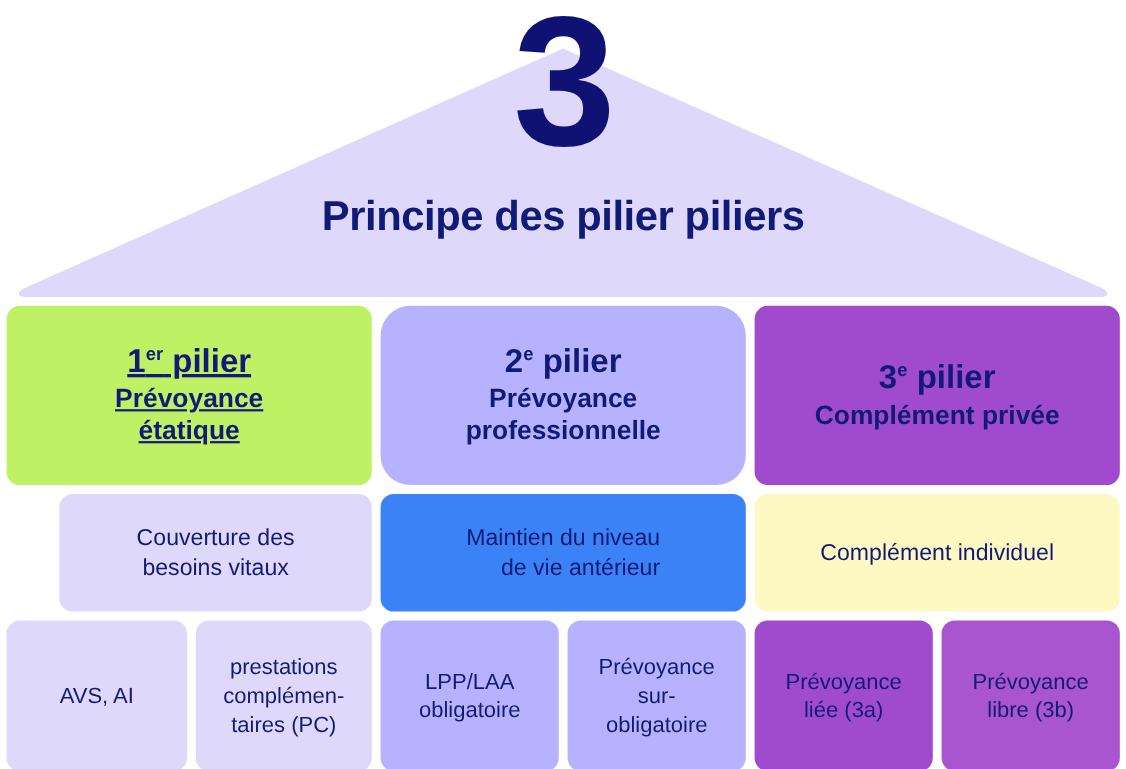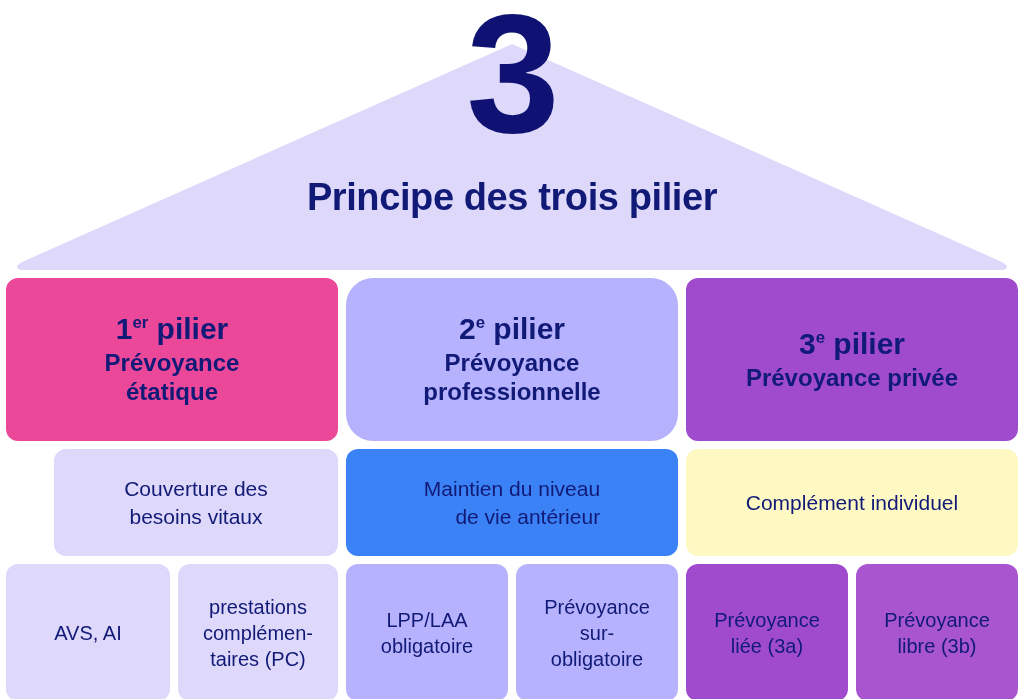--- a/index.html
+++ b/index.html
@@ -143,27 +143,27 @@
 </head>
 <body>
 
 <div id="infographic">
 
   <div class="roof-area">
     <svg class="roof-shape" viewBox="0 0 1024 272" preserveAspectRatio="none">
       <path d="M 512 44 L 1002 262 Q 1012 268 1002 270 L 22 270 Q 12 268 22 262 Z" fill="#ded8fb"></path>
     </svg>
     <div class="roof-number">3</div>
-    <div class="roof-title">Principe des trois pilier</div>
+    <div class="roof-title">Principe des pilier piliers</div>
   </div>
 
   <div class="pillars">
 
     <div class="pillar-col">
-      <div class="box head-box" style="background:#ec4899;">
+      <div class="box head-box" style="background:#bef264;text-decoration:underline;">
         <div class="head-title"><span>1</span><sup>er</sup><span> pilier</span></div>
         <div class="head-sub">Prévoyance
 étatique</div>
       </div>
       <div class="box mid-box" style="background:#ded8fb;margin-left:48px;">Couverture des
 besoins vitaux</div>
       <div class="sub-row">
         <div class="sub-box" style="background:#ded8fb; flex:0 0 164px;">AVS, AI</div>
         <div class="sub-box" style="background:#ded8fb;">prestations
 complémen-
@@ -184,21 +184,21 @@
 obligatoire</div>
         <div class="sub-box" style="background:#b7b2fd;">Prévoyance
 sur-
 obligatoire</div>
       </div>
     </div>
 
     <div class="pillar-col">
       <div class="box head-box" style="background:#a04bcd;">
         <div class="head-title"><span>3</span><sup>e</sup><span> pilier</span></div>
-        <div class="head-sub">Prévoyance privée</div>
+        <div class="head-sub">Complément privée</div>
       </div>
       <div class="box mid-box" style="background:#fef9c3;">Complément individuel</div>
       <div class="sub-row">
         <div class="sub-box" style="background:#a04bcd;">Prévoyance
 liée (3a)</div>
         <div class="sub-box" style="background:#a855cf;">Prévoyance
 libre (3b)</div>
       </div>
     </div>
 

